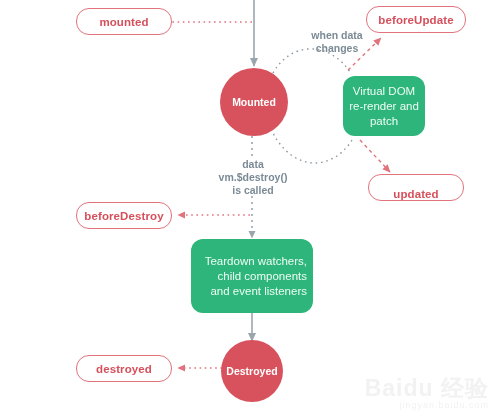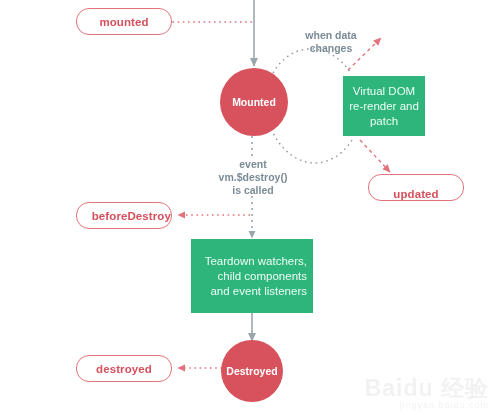--- a/index.html
+++ b/index.html
@@ -39,21 +39,21 @@
     font-size: 11.5px;
     letter-spacing: 0.1px;
     white-space: nowrap;
   }
 
   
   .proc-box {
     position: absolute;
     box-sizing: border-box;
     background: #2eb57b;
-    border-radius: 0;
+    border-radius: 12px;
     display: flex;
     align-items: center;
     justify-content: center;
     text-align: center;
     color: #ecfdf4;
     font-size: 11.5px;
     line-height: 15px;
     padding: 4px 6px;
   }
 
@@ -138,26 +138,29 @@
 
     <line x1="252" y1="313" x2="252" y2="341" stroke="#9aa6ad" stroke-width="1.6" marker-end="url(#arrow-gray)"></line>
 
     <line x1="222" y1="368" x2="178" y2="368" stroke="#e2737c" stroke-width="1.4" stroke-dasharray="1.6 3.6" marker-end="url(#arrow-red)"></line>
   </svg>
 
   <div class="hook-box" style="left:76px; top:8px; width:96px; height:27px;">
     <span>mounted</span>
   </div>
 
+  <div class="hook-box" style="left:366px; top:6px; width:100px; height:27px;">
+    <span>beforeUpdate</span>
+  </div>
 
   <div class="hook-box" style="left:368px; top:174px; width:96px; height:27px;align-items:flex-end;">
     <span>updated</span>
   </div>
 
-  <div class="hook-box" style="left:76px; top:202px; width:96px; height:27px;justify-content:flex-end;">
+  <div class="hook-box" style="left:76px; top:202px; width:96px; height:27px;">
     <span>beforeDestroy</span>
   </div>
 
   <div class="hook-box" style="left:76px; top:355px; width:96px; height:27px;">
     <span>destroyed</span>
   </div>
 
   <div class="proc-box" style="left:343px; top:76px; width:82px; height:60px;">
     <span>Virtual DOM
 re-render
@@ -172,24 +175,24 @@
   </div>
 
   <div class="state-circle" style="left:220px; top:68px; width:68px; height:68px;">
     <span>Mounted</span>
   </div>
 
   <div class="state-circle" style="left:221px; top:340px; width:62px; height:62px;">
     <span>Destroyed</span>
   </div>
 
-  <div class="note" style="left:288px; top:29px; width:86px;">when data
+  <div class="note" style="left:294px; top:29px; width:86px;">when data
 changes</div>
 
-  <div class="note" style="left:205px; top:158px; width:96px;">event
+  <div class="note" style="left:205px; top:158px; width:96px;">data
 vm.$destroy()
 is called</div>
 
   <div class="watermark">
     <div class="wm-main">Baidu 经验</div>
     <div class="wm-sub">jingyan.baidu.com</div>
   </div>
 
 </div>
 

